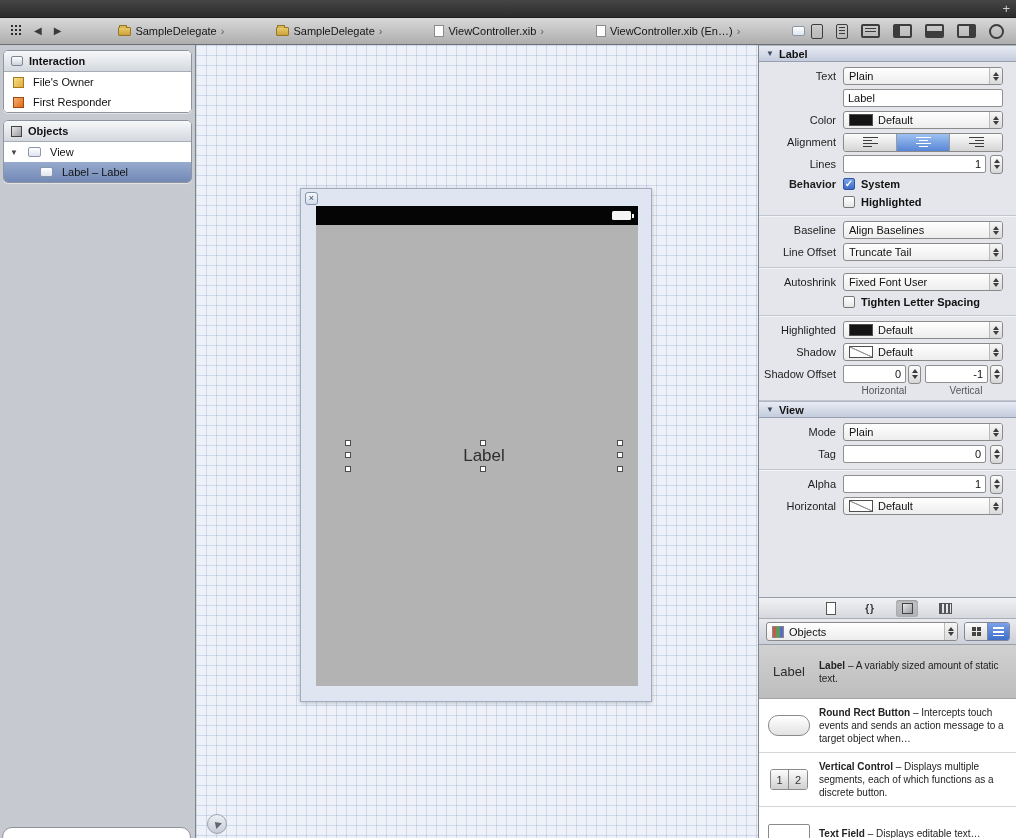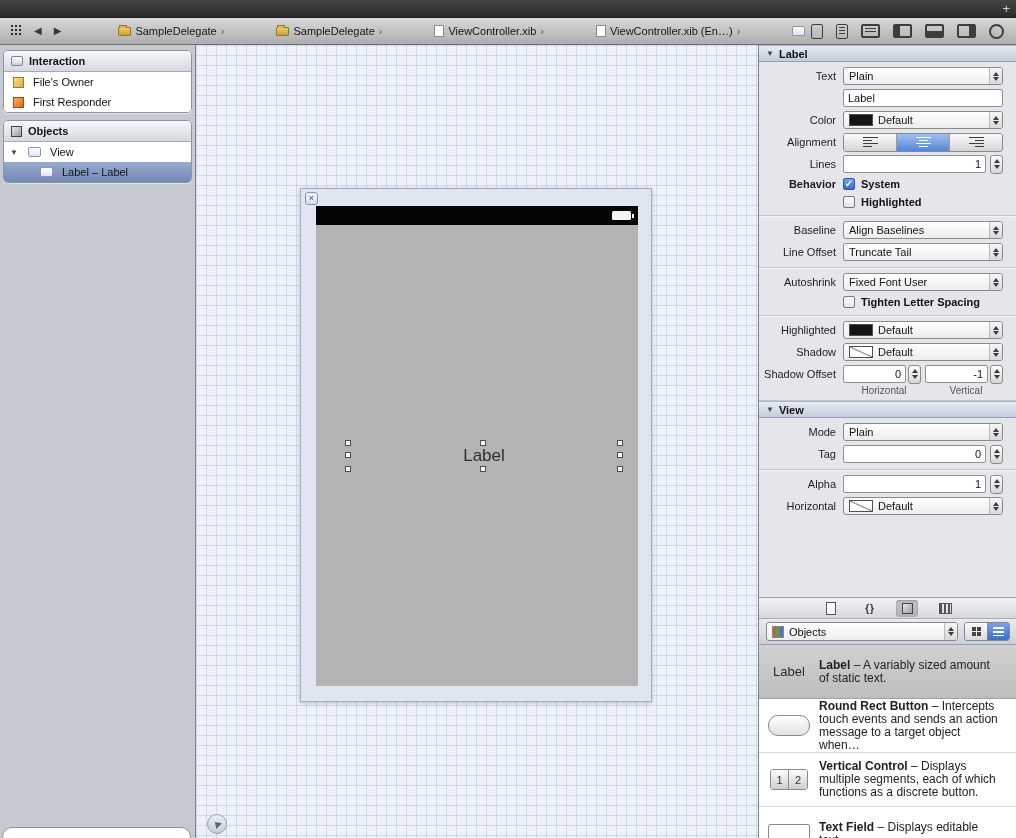--- a/index.html
+++ b/index.html
@@ -145,21 +145,21 @@
   .vt + .vt { border-left:1px solid #82879a; }
   .vt.sel { background:linear-gradient(#7aa1e9,#3f6fca); }
   .vt-grid { width:9px; height:9px; background:
       linear-gradient(#444,#444) 0 0/4px 4px no-repeat, linear-gradient(#444,#444) 5px 0/4px 4px no-repeat,
       linear-gradient(#444,#444) 0 5px/4px 4px no-repeat, linear-gradient(#444,#444) 5px 5px/4px 4px no-repeat; }
   .vt-list { width:11px; height:9px; background:repeating-linear-gradient(to bottom,#fff 0 2px,transparent 2px 4px); }
   #lib-list { height:193px; background:#fff; overflow:hidden; }
   .litem { height:54px; display:flex; align-items:center; border-bottom:1px solid #d6d6d6; background:#fff; }
   .litem.sel { background:linear-gradient(#d1d1d1,#bdbdbd); border-bottom:1px solid #a3a3a3; }
   .lprev { width:60px; display:flex; align-items:center; justify-content:center; flex-shrink:0; }
-  .ltext { flex:1; font-size:12px; line-height:13px; color:#222; padding-right:15px; }
+  .ltext { flex:1; font-size:10px; line-height:13px; color:#222; padding-right:8px; }
   .lname { font-weight:bold; }
   .prev-label { font-size:13px; color:#2b2b2b; }
   .prev-btn { width:42px; height:21px; background:linear-gradient(#ffffff,#e2e2e2); border:1px solid #8a8a8a; border-radius:10px; }
   .prev-seg { display:flex; border:1px solid #8a8a8a; border-radius:3px; overflow:hidden; }
   .prev-seg span { width:18px; height:19px; display:flex; align-items:center; justify-content:center;
     background:linear-gradient(#fdfdfd,#cfcfcf); font-size:11px; color:#333; }
   .prev-seg span:first-child { border-right:1px solid #8a8a8a; }
   .prev-tf { width:42px; height:19px; background:#fff; border:1px solid #8a8a8a; border-radius:2px; }
 </style>
 </head>

